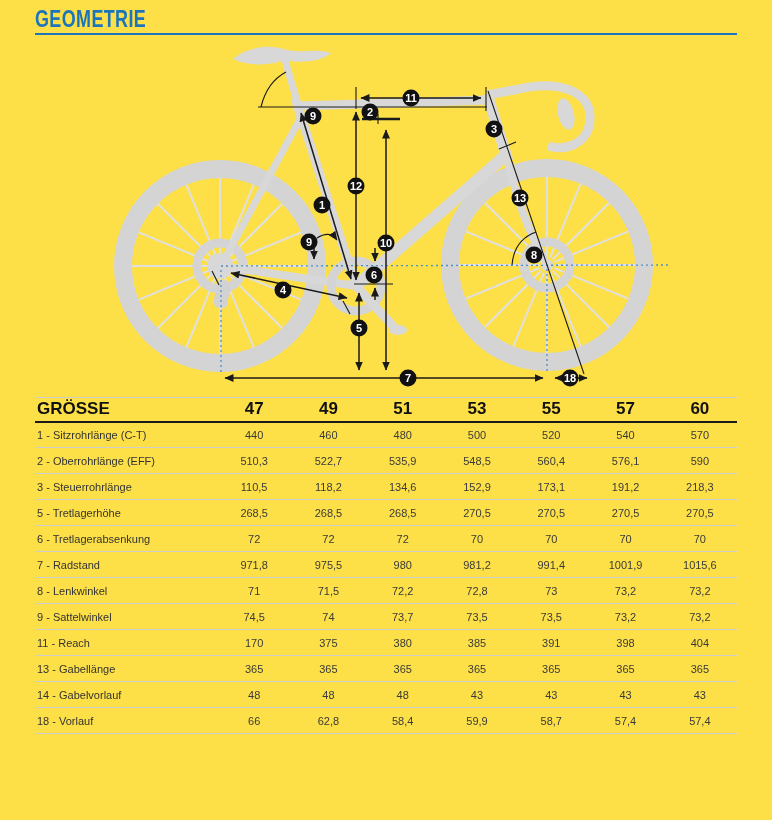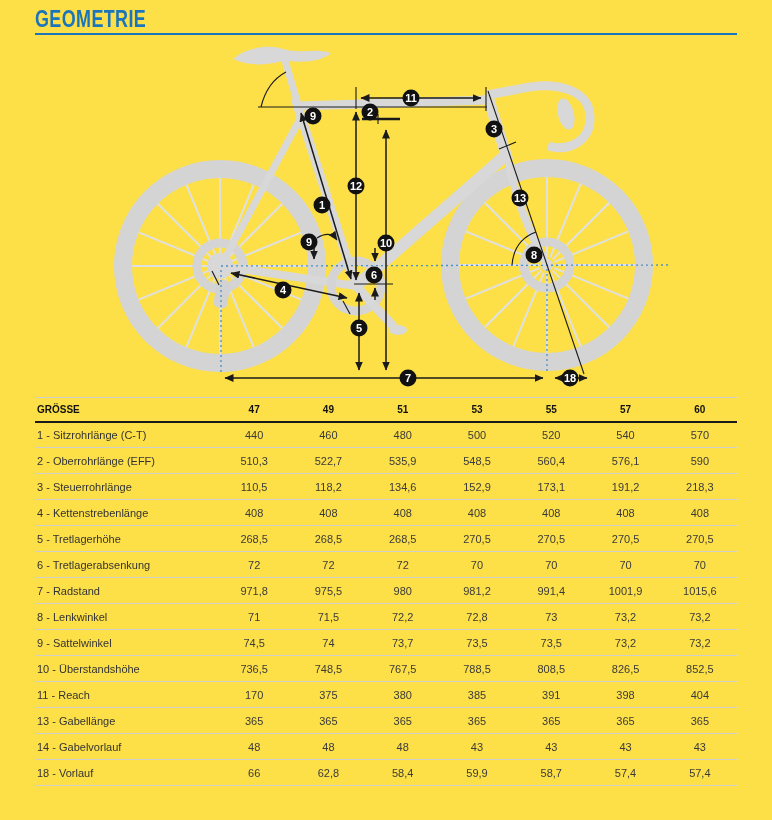--- a/index.html
+++ b/index.html
@@ -34,21 +34,21 @@
     font-size:11px; font-weight:bold; text-anchor:middle;
   }
   
   .geo-table {
     position:absolute; left:35px; top:397px; width:702px;
     border-collapse:collapse; table-layout:fixed;
     font-size:11px; color:#3a3a3a;
   }
   .geo-table col.c-label { width:182px; }
   .geo-table th {
-    font-size:10px; font-weight:bold; color:#111;
+    font-size:17px; font-weight:bold; color:#111;
     border-top:1px solid #cfcfcf; border-bottom:2px solid #1a1a1a;
     height:24px; vertical-align:middle;
   }
   .geo-table th.lbl { text-align:left; padding-left:2px; }
   .geo-table th.num { text-align:center; }
   .geo-table td {
     height:26px; vertical-align:middle;
     border-bottom:1px solid #cfcfcf;
   }
   .geo-table td.lbl { text-align:left; padding-left:2px; color:#333; }
@@ -302,30 +302,20 @@
           <td class="lbl">3 - Steuerrohrlänge</td>
           <td class="num">110,5</td>
           <td class="num">118,2</td>
           <td class="num">134,6</td>
           <td class="num">152,9</td>
           <td class="num">173,1</td>
           <td class="num">191,2</td>
           <td class="num">218,3</td>
         </tr>
         <tr>
-          <td class="lbl">4 - Kettenstrebenlänge</td>
-          <td class="num">408</td>
-          <td class="num">408</td>
-          <td class="num">408</td>
-          <td class="num">408</td>
-          <td class="num">408</td>
-          <td class="num">408</td>
-          <td class="num">408</td>
-        </tr>
-        <tr>
           <td class="lbl">5 - Tretlagerhöhe</td>
           <td class="num">268,5</td>
           <td class="num">268,5</td>
           <td class="num">268,5</td>
           <td class="num">270,5</td>
           <td class="num">270,5</td>
           <td class="num">270,5</td>
           <td class="num">270,5</td>
         </tr>
         <tr>
@@ -362,30 +352,20 @@
           <td class="lbl">9 - Sattelwinkel</td>
           <td class="num">74,5</td>
           <td class="num">74</td>
           <td class="num">73,7</td>
           <td class="num">73,5</td>
           <td class="num">73,5</td>
           <td class="num">73,2</td>
           <td class="num">73,2</td>
         </tr>
         <tr>
-          <td class="lbl">10 - Überstandshöhe</td>
-          <td class="num">736,5</td>
-          <td class="num">748,5</td>
-          <td class="num">767,5</td>
-          <td class="num">788,5</td>
-          <td class="num">808,5</td>
-          <td class="num">826,5</td>
-          <td class="num">852,5</td>
-        </tr>
-        <tr>
           <td class="lbl">11 - Reach</td>
           <td class="num">170</td>
           <td class="num">375</td>
           <td class="num">380</td>
           <td class="num">385</td>
           <td class="num">391</td>
           <td class="num">398</td>
           <td class="num">404</td>
         </tr>
         <tr>

